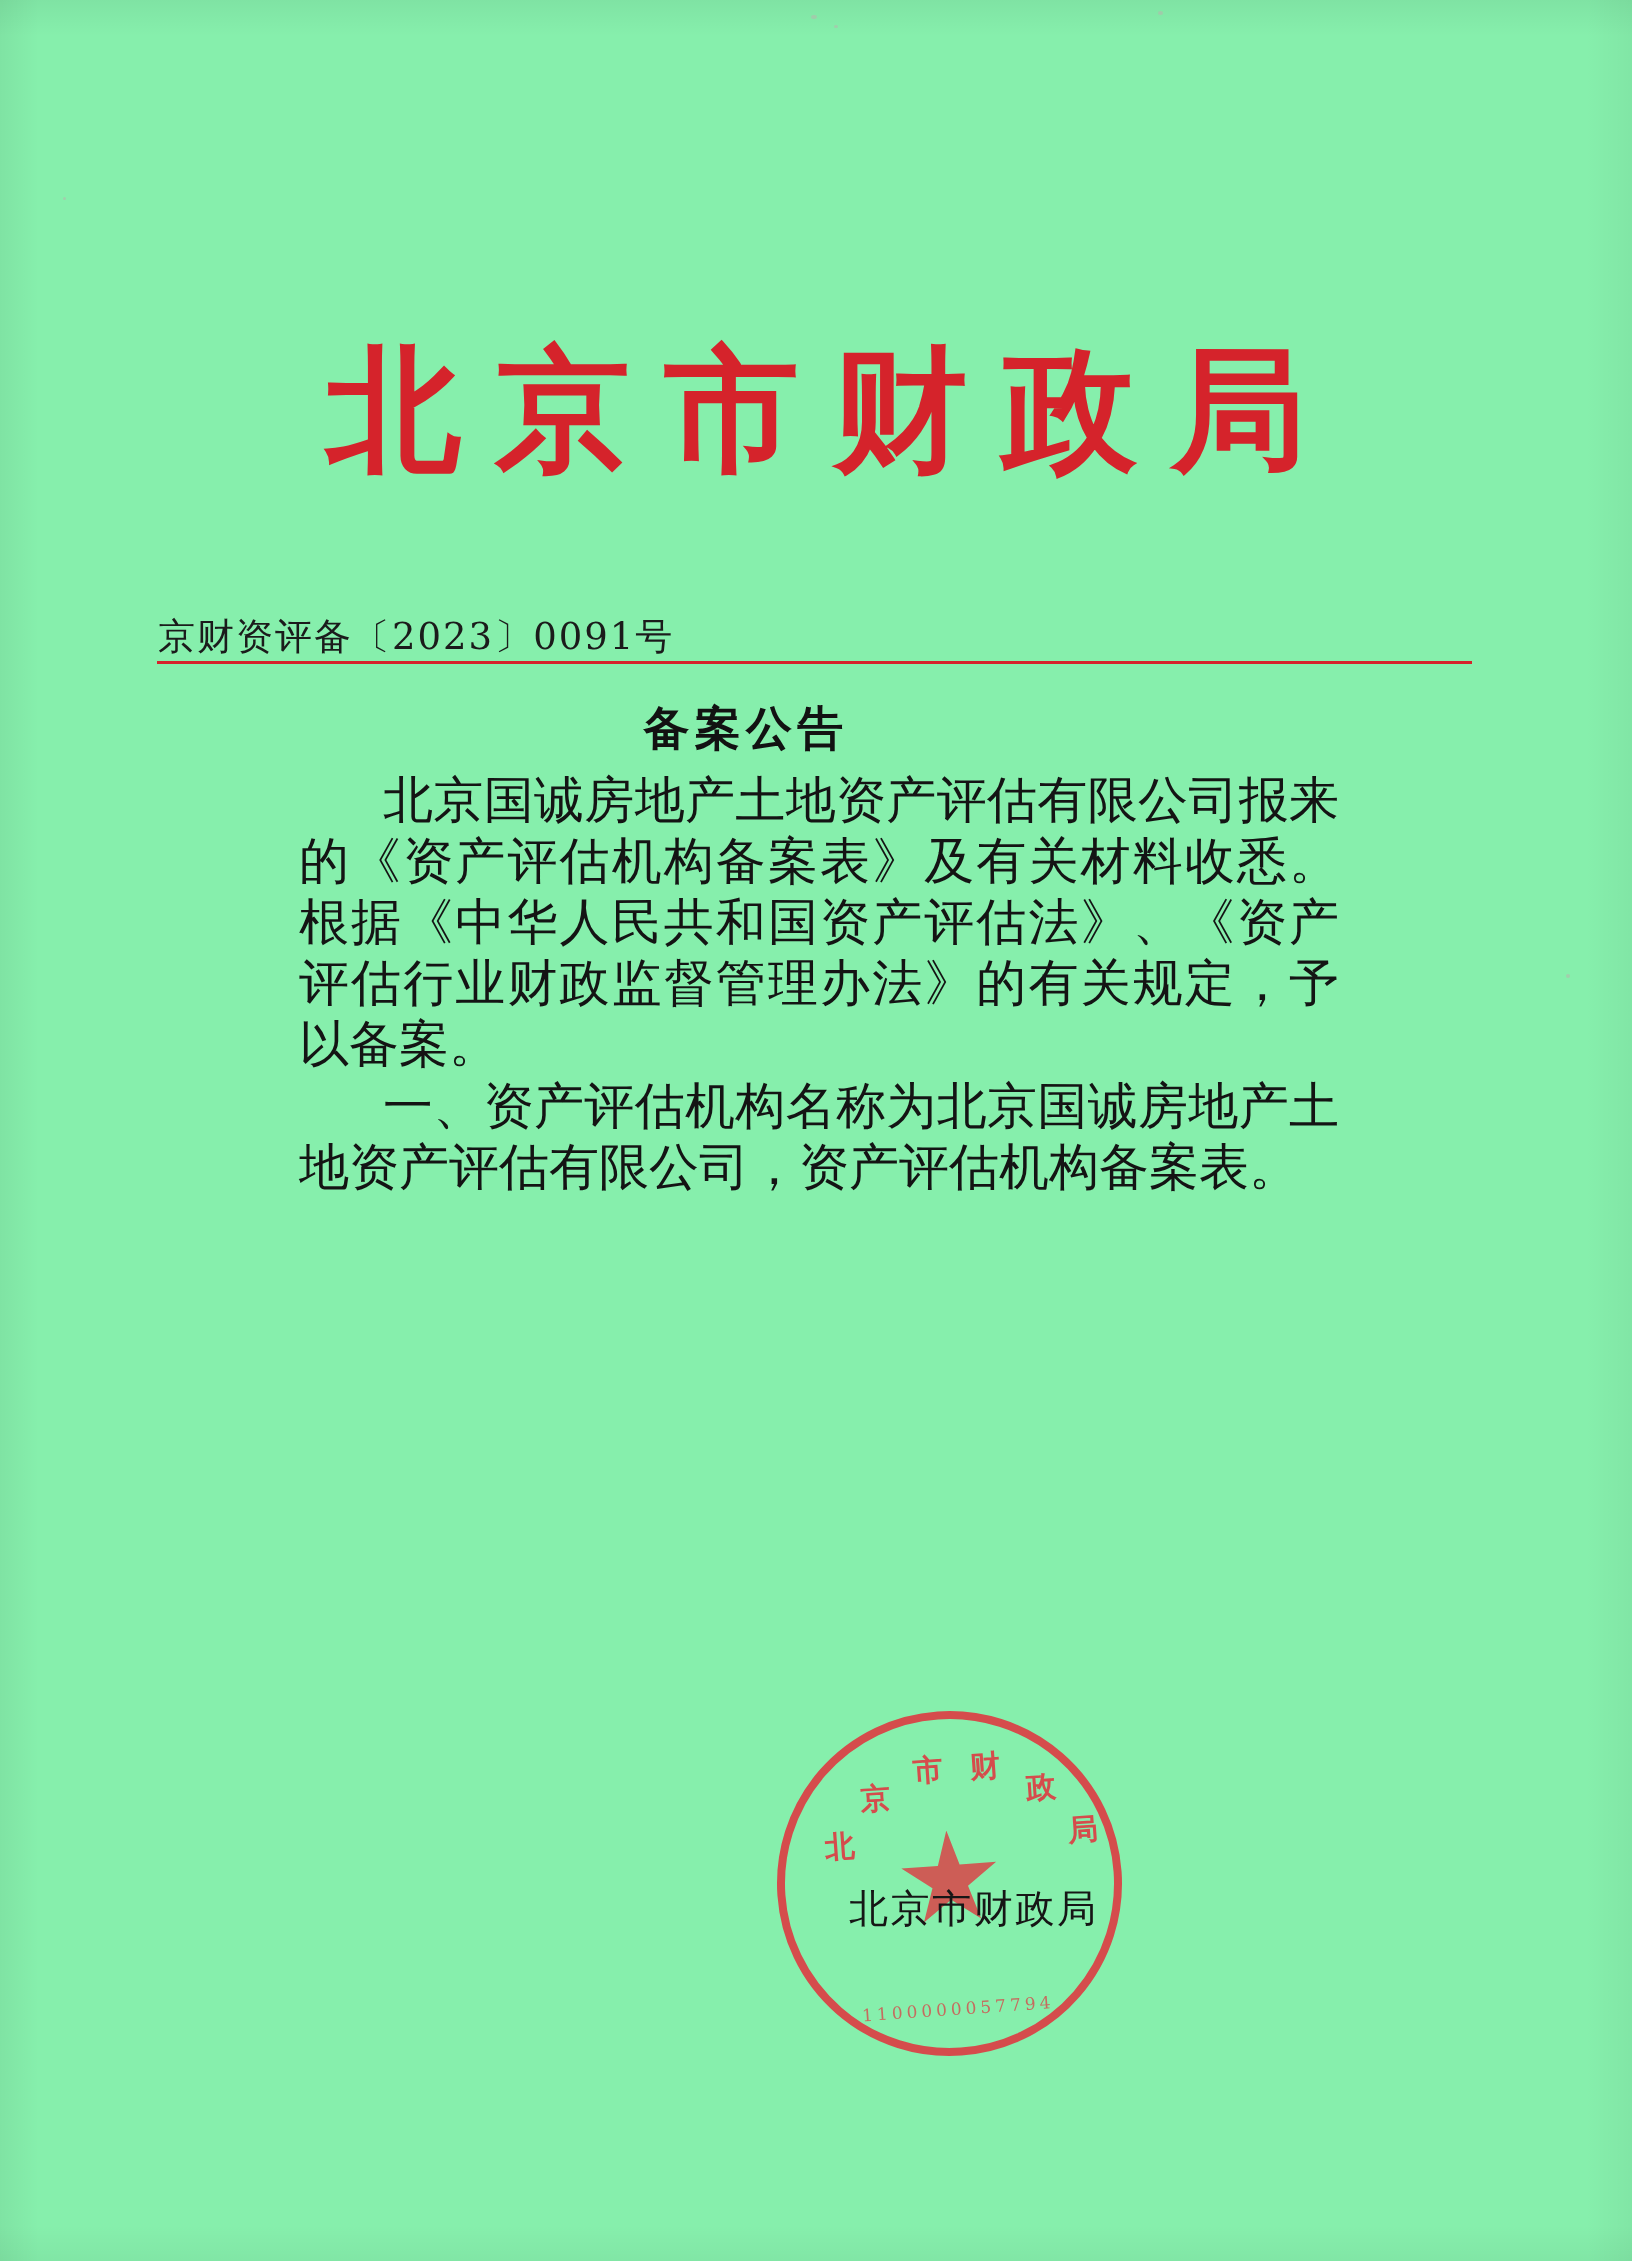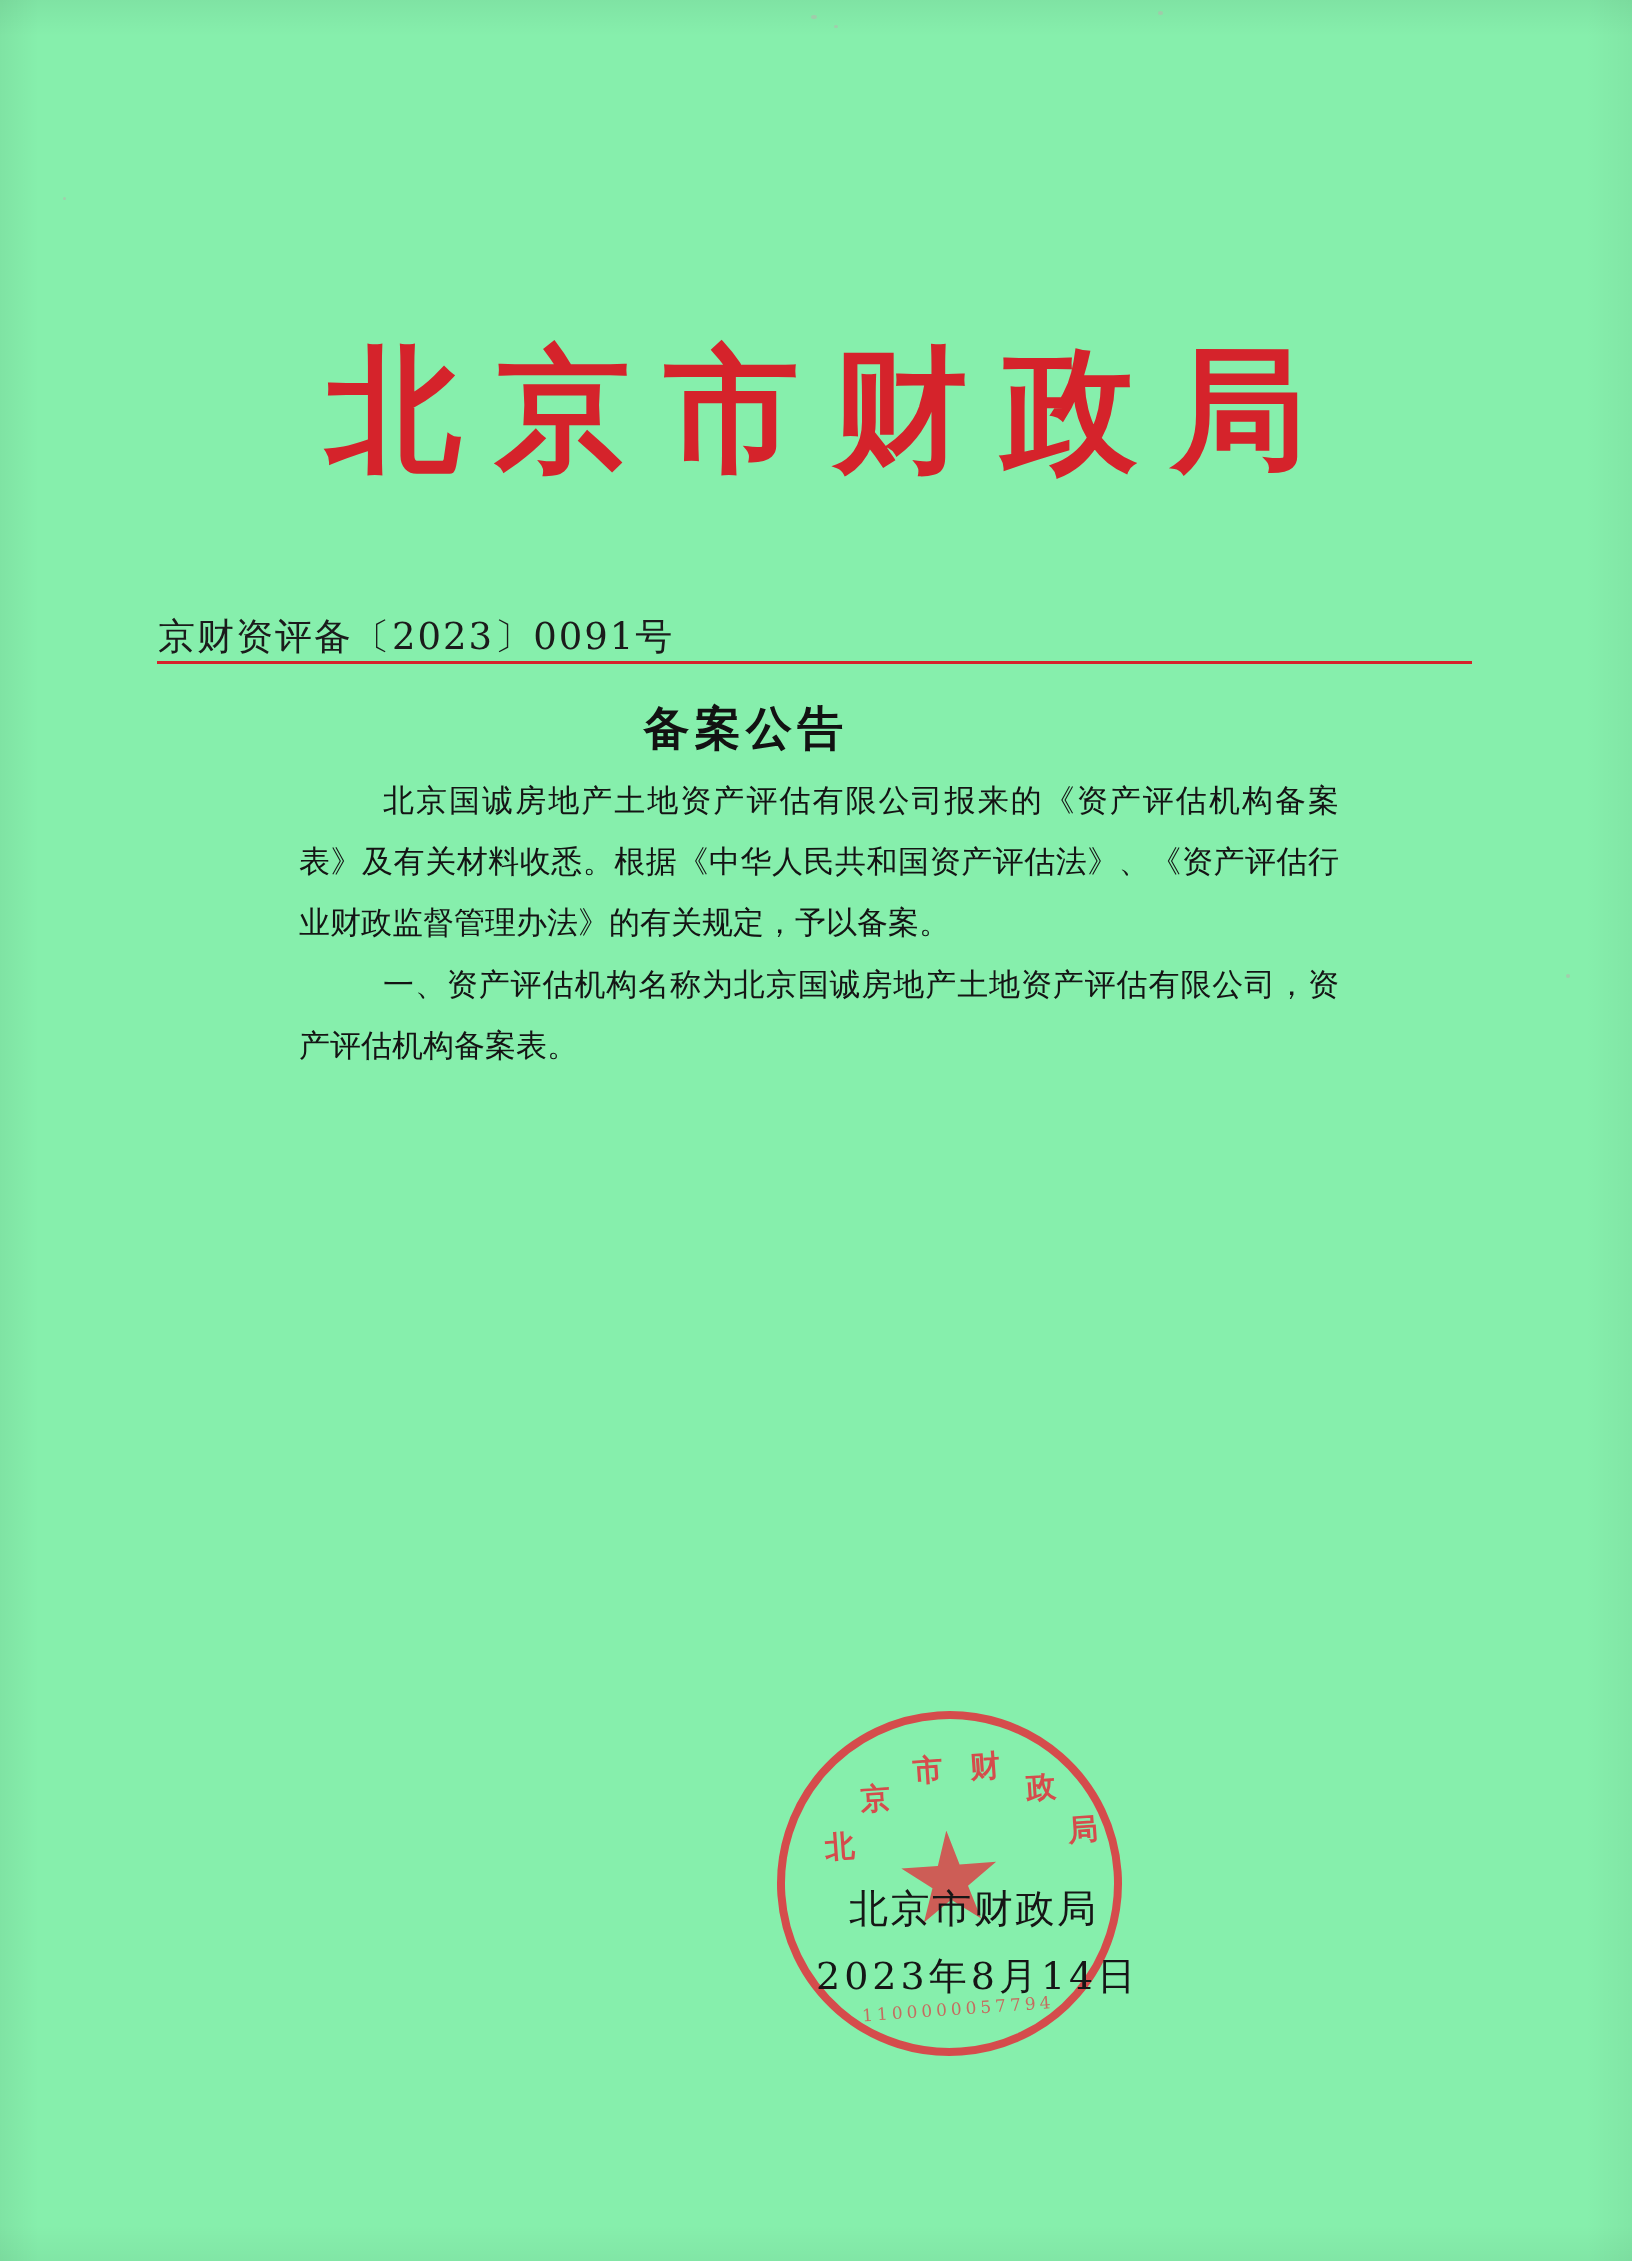--- a/index.html
+++ b/index.html
@@ -92,21 +92,21 @@
     font-weight: 700;
     letter-spacing: 5.3px;
     color: #121212;
   }
 
   #body {
     position: absolute;
     top: 770px;
     left: 299px;
     width: 1040px;
-    font-size: 31px;
+    font-size: 50px;
     line-height: 61px;
     color: #141414;
     text-align: justify;
     text-justify: inter-ideograph;
   }
   #body p {
     margin: 0 0 1.3px 0;
   }
   .indent2 {
     text-indent: 84px;
@@ -215,16 +215,15 @@
       <span style="transform:rotate(-12deg) translate(0,-138px) rotate(12deg);">市</span>
       <span style="transform:rotate(12deg) translate(0,-138px) rotate(-12deg);">财</span>
       <span style="transform:rotate(37deg) translate(0,-138px) rotate(-37deg);">政</span>
       <span style="transform:rotate(62deg) translate(0,-138px) rotate(-62deg);">局</span>
     </div>
     <div id="seal-star"></div>
     <div id="seal-bottom">1100000057794</div>
   </div>
 
   <div id="signature">北京市财政局</div>
-  <div id="sign-date">2023年8月14日</div>
 
 </div>
 
 
 </body></html>

